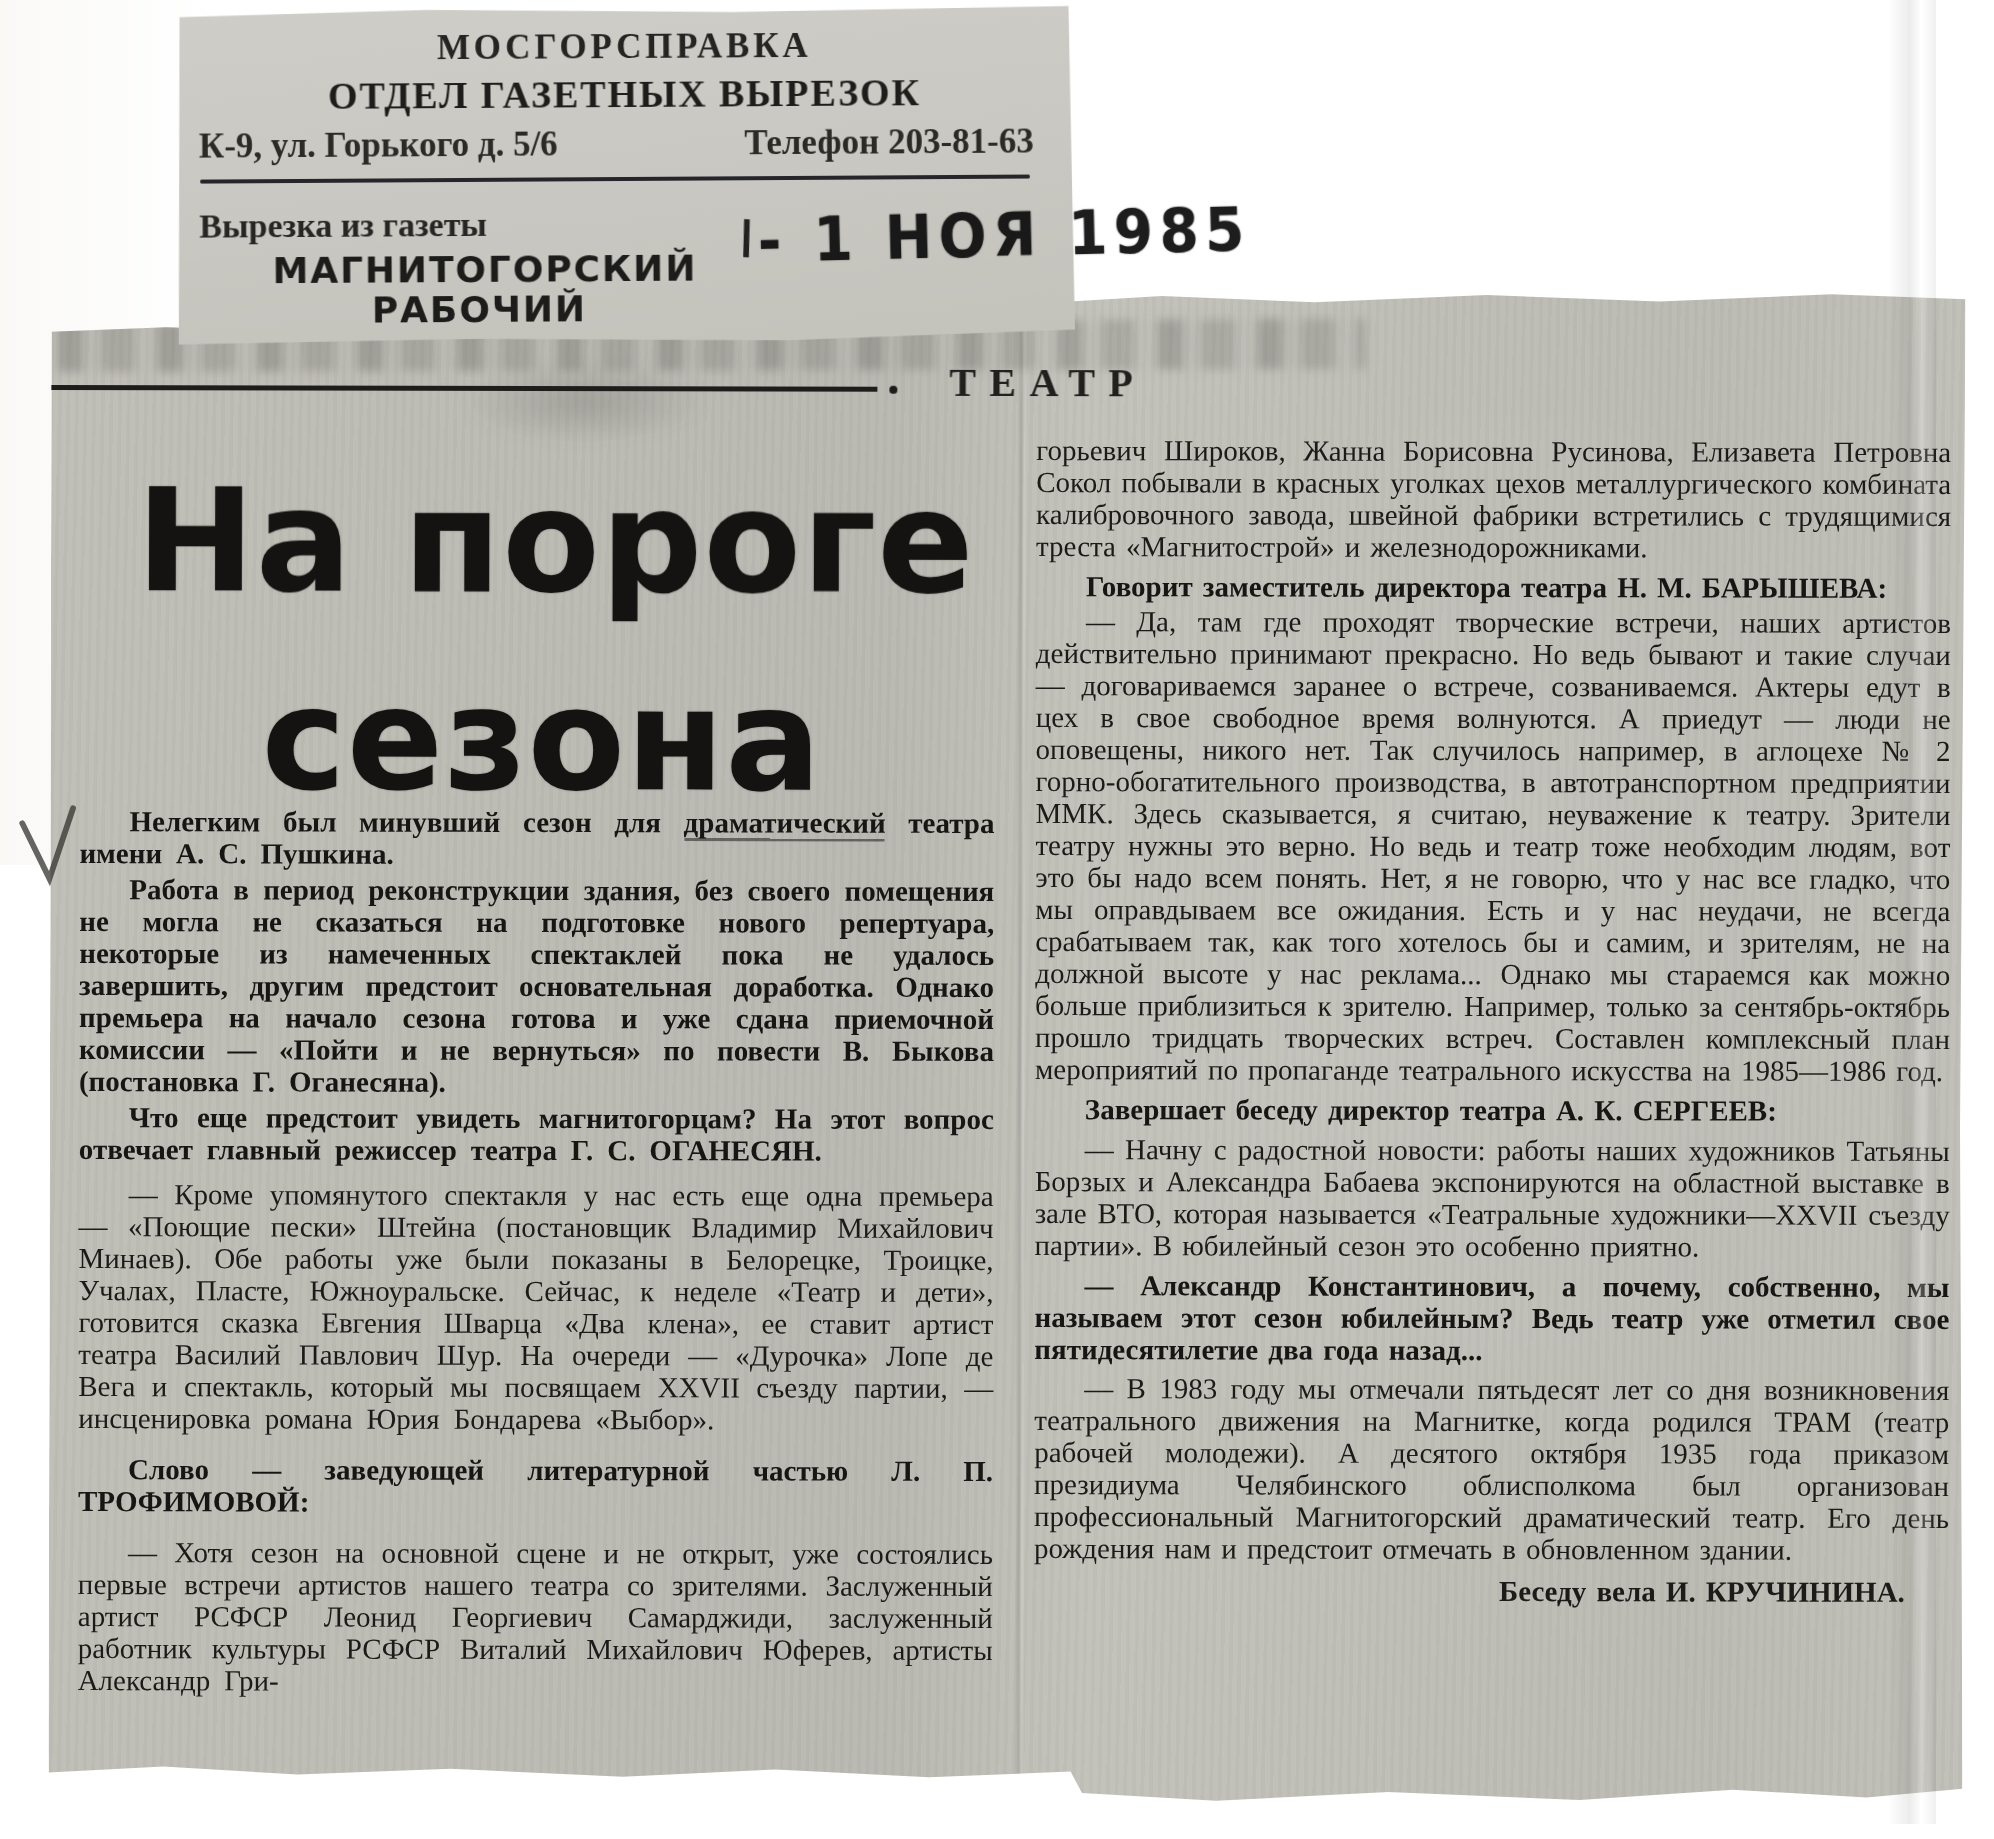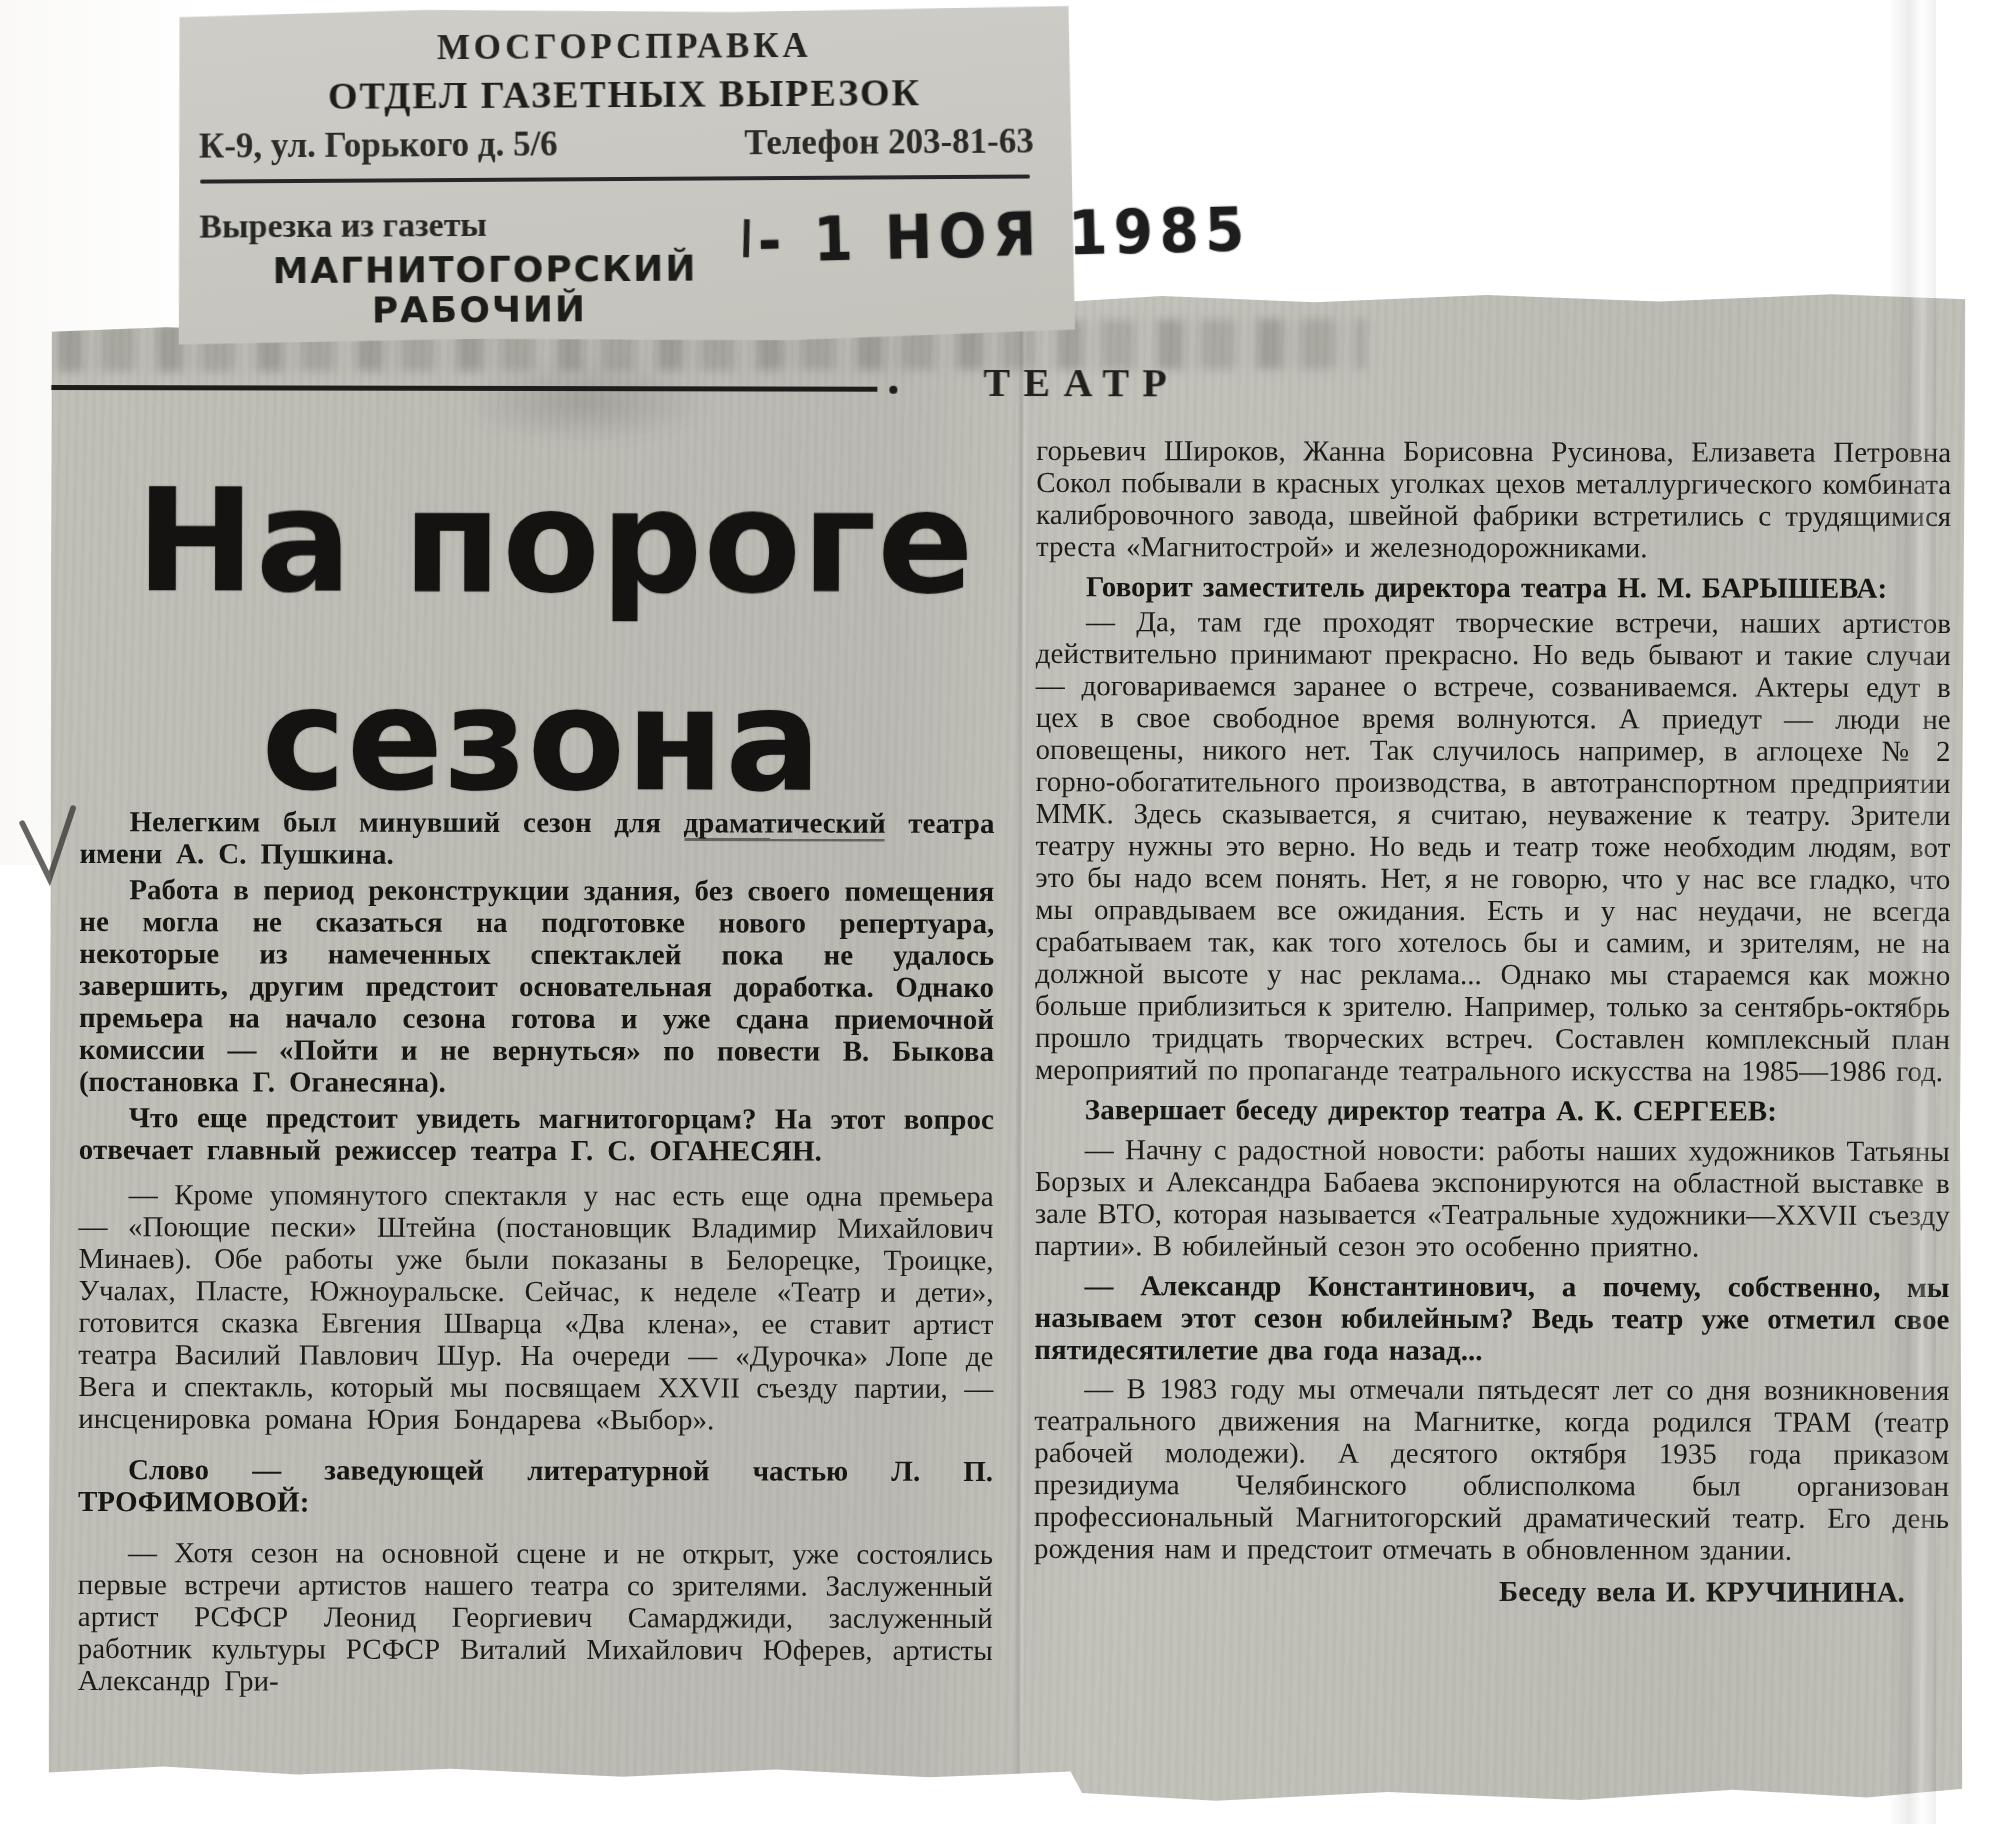--- a/index.html
+++ b/index.html
@@ -64,21 +64,21 @@
   .crease{ position:absolute; top:0; bottom:0; left:966px; width:9.6px; pointer-events:none;
     background:linear-gradient(90deg, rgba(0,0,0,0), rgba(55,53,50,.16) 40%, rgba(255,255,255,.18) 70%, rgba(0,0,0,0)); }
   .bleed{ position:absolute; left:5.8px; top:33px; width:1307px; height:50px; pointer-events:none;
     background:repeating-linear-gradient(90deg, rgba(35,33,30,.40) 0 25px, rgba(95,93,88,.10) 25px 44px, rgba(48,46,42,.32) 44px 77px, rgba(115,113,108,.08) 77px 100px);
     filter:blur(4.8px); opacity:.5; transform:skewY(-0.25deg);}
   .bleed::after{ content:""; position:absolute; left:403px; top:38px; width:250px; height:86px;
     background:radial-gradient(ellipse, rgba(40,38,35,.35), rgba(40,38,35,0) 70%); filter:blur(3.8px);}
 
   .section-rule{ position:absolute; left:0; top:99px; width:826px; height:4.8px; background:#1d1d1b;}
   .section-dot{ position:absolute; left:838px; top:98px; width:7.7px; height:7.7px; border-radius:50%; background:#1d1d1b;}
-  .section-title{ position:absolute; left:932px; top:71px; font-size:40px; font-weight:bold; letter-spacing:13.4px; color:#20201e;}
+  .section-title{ position:absolute; left:898px; top:71px; font-size:40px; font-weight:bold; letter-spacing:13.4px; color:#20201e;}
 
   .headline{ position:absolute; font-family:"DejaVu Sans", sans-serif; font-weight:bold; font-size:142px; line-height:1;
     color:#141311; letter-spacing:1px; text-shadow:0 0 1.9px rgba(20,19,17,.4); white-space:nowrap;}
   .headline.l1{ left:85px; top:184px; }
   .headline.l2{ left:211px; top:382px; }
 
   .col{ position:absolute; text-align:justify; font-size:29px; line-height:32px; color:#1b1b19;}
   .col-left-body{ left:29px; top:519px; width:915px; word-spacing:6.7px;}
   .col-right{ left:985px; top:146px; width:915px; word-spacing:2.9px;}
   .para{ margin:0; text-indent:50px;}

